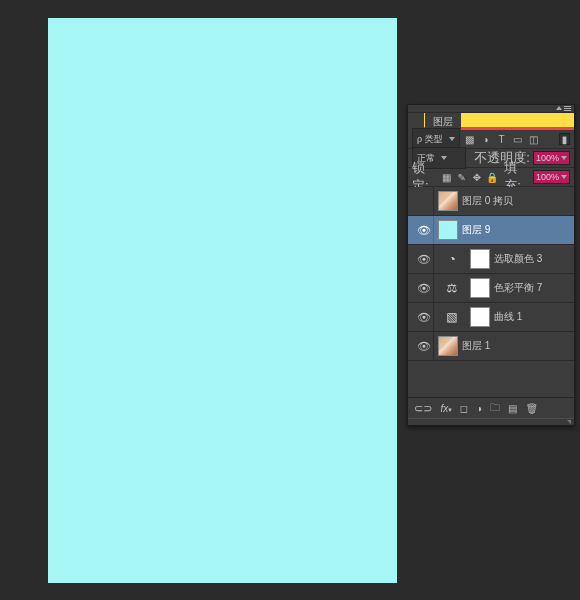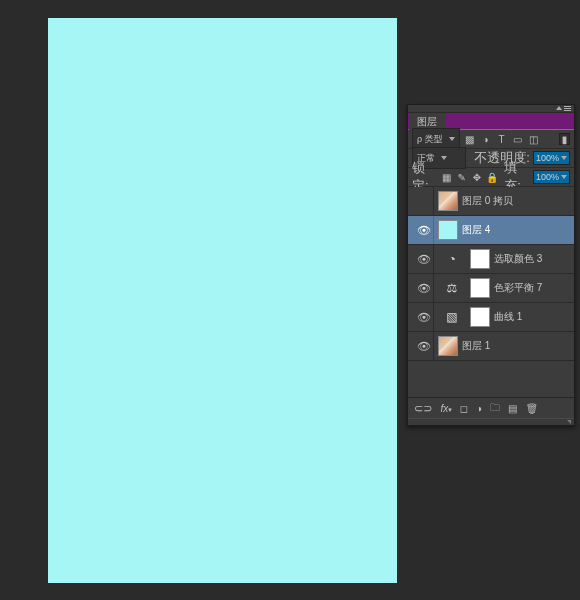--- a/index.html
+++ b/index.html
@@ -53,21 +53,21 @@
     width: 7px; height: 5px;
     background: linear-gradient(#aaa 1px, transparent 1px, transparent 2px, #aaa 2px, #aaa 3px, transparent 3px, transparent 4px, #aaa 4px);
   }
   .panel-tab {
     display: inline-block;
     padding: 2px 8px 3px 8px;
     background: #3c3c3c;
     border-bottom: 1px solid #3c3c3c;
     margin-left: 1px;
   }
-  .panel-tabbar { background:#701a75; border-bottom:1px solid #ef4444; height:17px; }
+  .panel-tabbar { background:#fde047; border-bottom:3px solid #ef4444; height:17px;margin-left:16px; }
   .filter-row, .blend-row, .lock-row {
     height: 19px;
     display: flex;
     align-items: center;
     padding: 0 4px;
     background: #3c3c3c;
     border-bottom: 1px solid #2c2c2c;
     gap: 3px;
   }
   .small-field {
@@ -93,21 +93,21 @@
     width: 14px; height: 14px;
     display: inline-flex;
     align-items: center; justify-content: center;
     color:#bdbdbd;
     font-size:10px;
   }
   .filter-icons { display:flex; gap:2px; }
   .spacer { flex:1; }
   .label9 { font-size:13px; color:#c0c0c0; }
   .pct-box {
-    height:14px; background:#0369a1; border:1px solid #222;
+    height:14px; background:#be185d; border:1px solid #222;
     display:inline-flex; align-items:center; padding:0 2px;
     font-size:9px; color:#d0d0d0;
   }
   .pct-box .drop { margin-left:2px; width:0;height:0;border-left:3px solid transparent;border-right:3px solid transparent;border-top:4px solid #aaa; display:inline-block;}
   
   .layers { background:#3c3c3c; min-height:210px; position:relative; }
   .layer {
     display:flex; align-items:center;
     height:29px;
     border-bottom:1px solid #2b2b2b;
@@ -224,21 +224,21 @@
 
       <div class="layer">
         <div class="eye"></div>
         <div class="thumb portrait"></div>
         <span class="name">图层 0 拷贝</span>
       </div>
 
       <div class="layer selected">
         <div class="eye">👁</div>
         <div class="thumb cyan"></div>
-        <span class="name">图层 4</span>
+        <span class="name">图层 9</span>
       </div>
 
       <div class="layer">
         <div class="eye">👁</div>
         <span class="indent" style="width:8px;"></span>
         <div class="adj-icon">◔</div>
         <div class="thumb mask"></div>
         <span class="name">选取颜色 3</span>
       </div>
 

